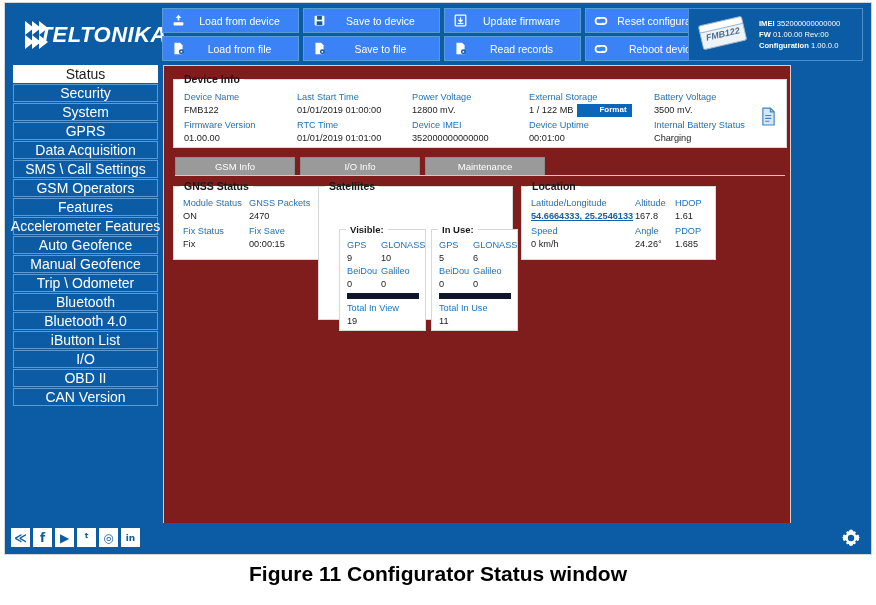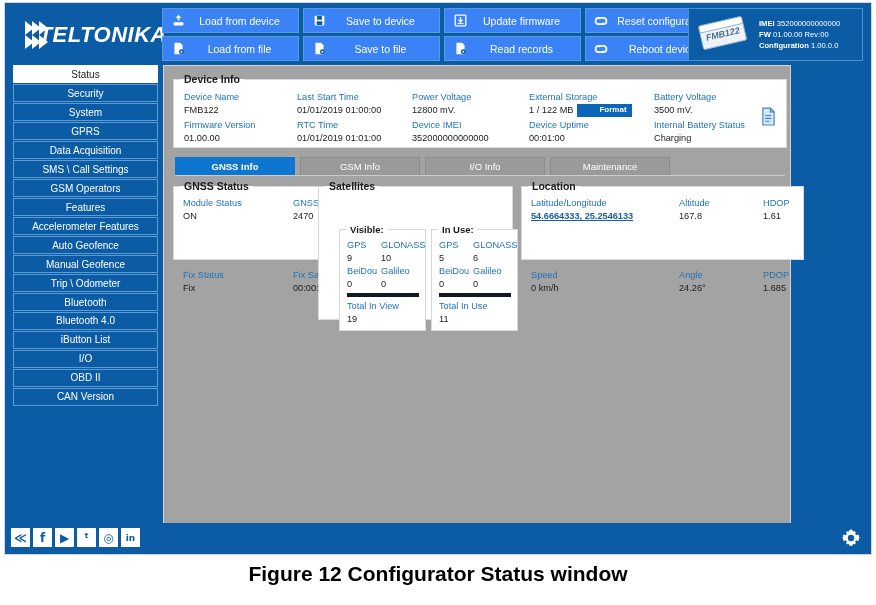--- a/index.html
+++ b/index.html
@@ -109,37 +109,37 @@
     position: absolute;
     left: 8px; top: 62px;
     width: 145px;
   }
   .side-item {
     height: 18.4px;
     margin-bottom: 0.6px;
     border: 1px solid #5b9bd5;
     background: #0b5ca5;
     color: #ffffff;
-    font-size: 10px;
+    font-size: 14px;
     display: flex; align-items: center; justify-content: center;
     cursor: pointer;
     white-space: nowrap;
   }
   .side-item.active {
     background: #ffffff;
     color: #1b1b1b;
     border-color: #ffffff;
   }
 
   
   #content {
     position: absolute;
     left: 158px; top: 62px;
     width: 628px; height: 460px;
-    background: #a3a3a3;
+    background: #7f1d1d;
     border: 1px solid #d2d2d2;
   }
 
   fieldset.fs {
     border: 1px solid #d8d8d8;
     margin: 0; padding: 0;
     background: #ffffff;
   }
   fieldset.fs > legend {
     font-size: 10.5px;
@@ -201,21 +201,21 @@
     font-weight: bold;
   }
 
   
   #gnss-body { position: absolute; left: 9px; top: 114px; width: 611px; }
 
   #fs-gnss   { position: absolute; left: 0px;   top: 0px; width: 136px; height: 80px; }
   #fs-sat    { position: absolute; left: 145px; top: 0px; width: 195px; height: 140px; }
   #fs-loc    { position: absolute; left: 348px; top: 0px; width: 192px; height: 80px; }
 
-  .pad { padding: 5px 0 0 9px; gap: 44px; }
+  .pad { padding: 5px 0 0 9px; }
 
   .kv-grid { display: grid; font-size: 9.2px; line-height: 13px; }
   .kv-k { color: #1e72b8; white-space: nowrap; }
   .kv-v { color: #1b1b1b; white-space: nowrap; }
 
   #gnss-grid { grid-template-columns: 66px 70px; grid-template-rows: 28px 26px; }
   #loc-grid  { grid-template-columns: 104px 40px 40px; grid-template-rows: 28px 26px; }
 
   .coord-link {
     color: #1560a8; text-decoration: underline;
@@ -235,21 +235,21 @@
   #sub-visible { left: 8px;  top: 20px; width: 84px; height: 107px; }
   #sub-inuse   { left: 100px; top: 20px; width: 85px; height: 107px; }
   .sat-grid {
     display: grid;
     grid-template-columns: 34px 44px;
     grid-template-rows: 26px 26px;
     font-size: 9.2px; line-height: 13px;
     padding: 4px 0 0 7px;
   }
   .sat-total {
-    border-top: 4px solid #0f172a;
+    border-top: 6px solid #0f172a;
     margin: 2px 6px 0 7px;
     padding-top: 3px;
     font-size: 9.2px; line-height: 13px;
   }
 
   
   #footer {
     position: absolute;
     left: 0; bottom: 0;
     width: 868px; height: 31px;
@@ -494,21 +494,20 @@
             <svg width="15" height="19" viewBox="0 0 16 20">
               <path d="M2 1 H10 L14 5 V19 H2 Z" fill="#d7e7f5" stroke="#3b83c6" stroke-width="1.2"></path>
               <path d="M10 1 V5 H14" fill="none" stroke="#3b83c6" stroke-width="1.2"></path>
               <path d="M4.5 9 H11 M4.5 12 H11 M4.5 15 H9" stroke="#3b83c6" stroke-width="1.1"></path>
             </svg>
           </span>
         </div>
       </fieldset>
 
       <div id="tabs">
-        <div class="tab active">GNSS Info</div>
         <div class="tab">GSM Info</div>
         <div class="tab">I/O Info</div>
         <div class="tab">Maintenance</div>
       </div>
 
       <div id="gnss-body">
 
         <fieldset class="fs" id="fs-gnss">
           <legend>GNSS Status</legend>
           <div class="kv-grid pad" id="gnss-grid">
@@ -630,14 +629,14 @@
       </div>
       <div id="gear-btn">
         <svg width="20" height="20" viewBox="0 0 20 20">
           <path fill="#ffffff" d="M10 1.5 l1.6 .5 .5 1.6 1.7-.3 1.1 1.3 -.8 1.5 1.2 1.2 1.5-.8 1.3 1.1 -.3 1.7 1.6 .5 v0 l-1.6 .5 .3 1.7 -1.3 1.1 -1.5-.8 -1.2 1.2 .8 1.5 -1.1 1.3 -1.7-.3 -.5 1.6 -1.6 .5 -1.6-.5 -.5-1.6 -1.7 .3 -1.1-1.3 .8-1.5 -1.2-1.2 -1.5 .8 -1.3-1.1 .3-1.7 -1.6-.5 1.6-.5 -.3-1.7 1.3-1.1 1.5 .8 1.2-1.2 -.8-1.5 1.1-1.3 1.7 .3 .5-1.6 Z"></path>
           <circle cx="10" cy="10" r="3.2" fill="#0b5ca5"></circle>
         </svg>
       </div>
     </div>
   </div>
 
-  <div id="caption">Figure 12 Configurator Status window</div>
+  <div id="caption">Figure 11 Configurator Status window</div>
 </div>
 
 </body></html>

